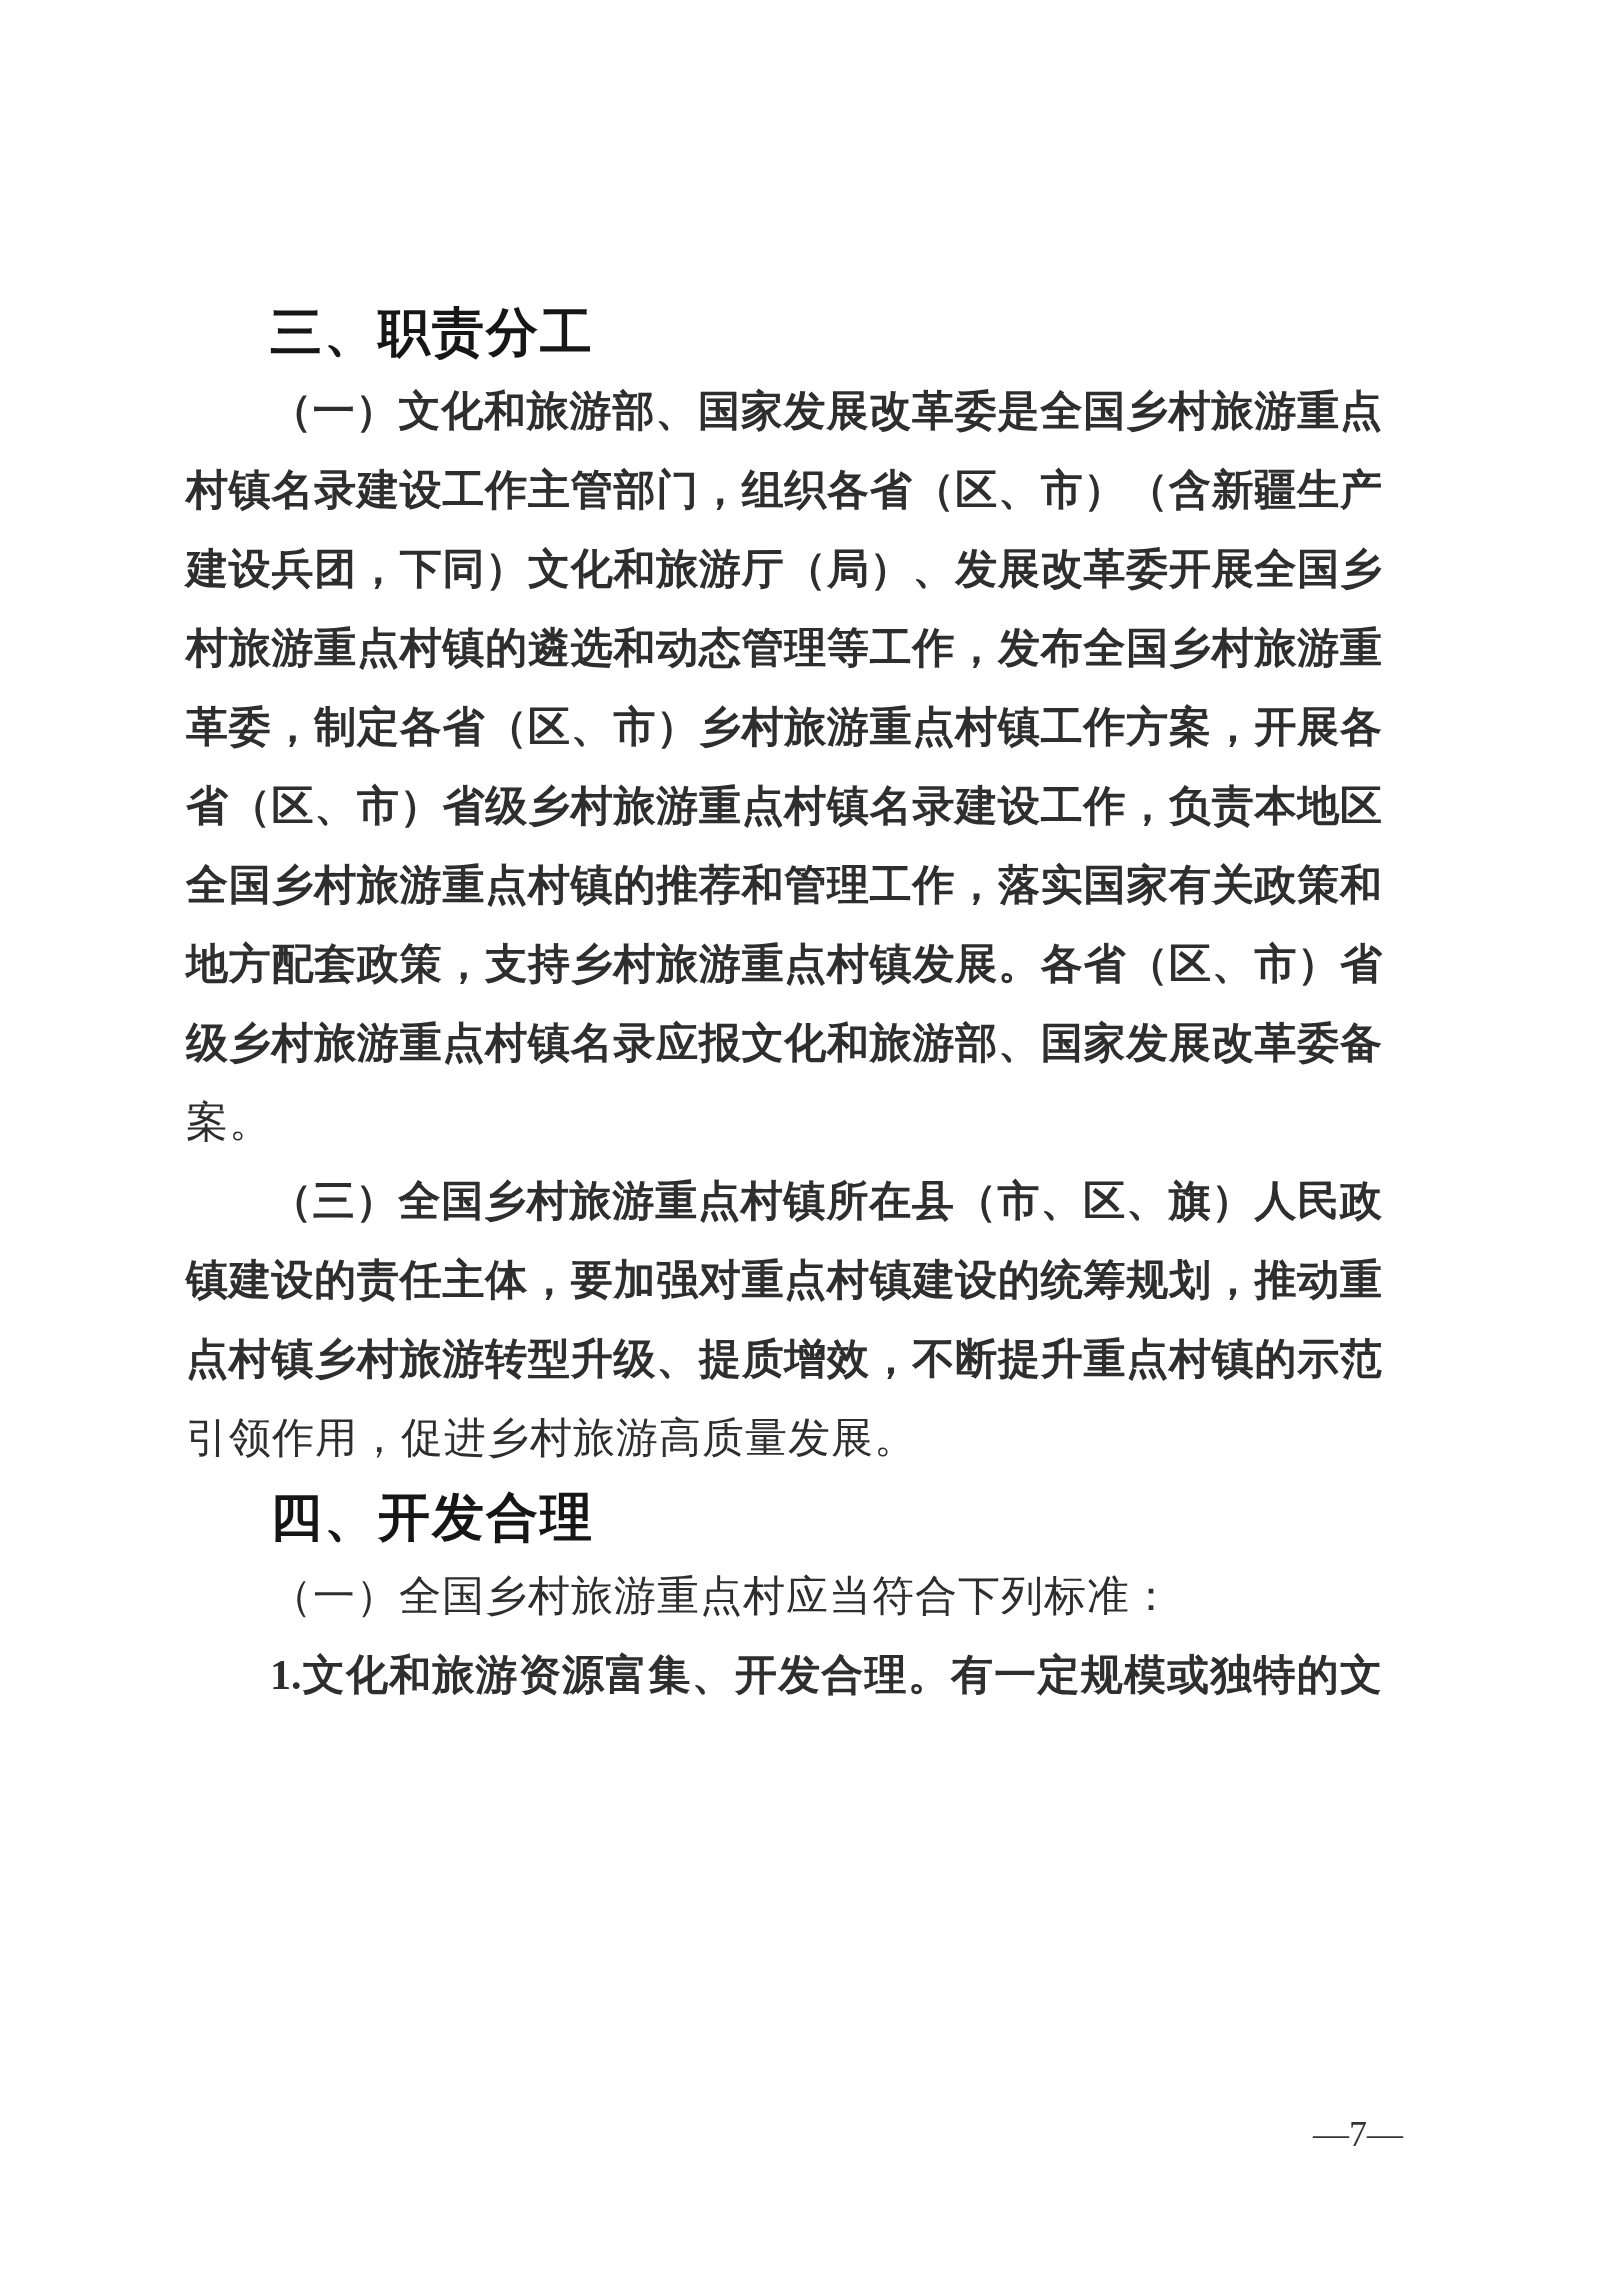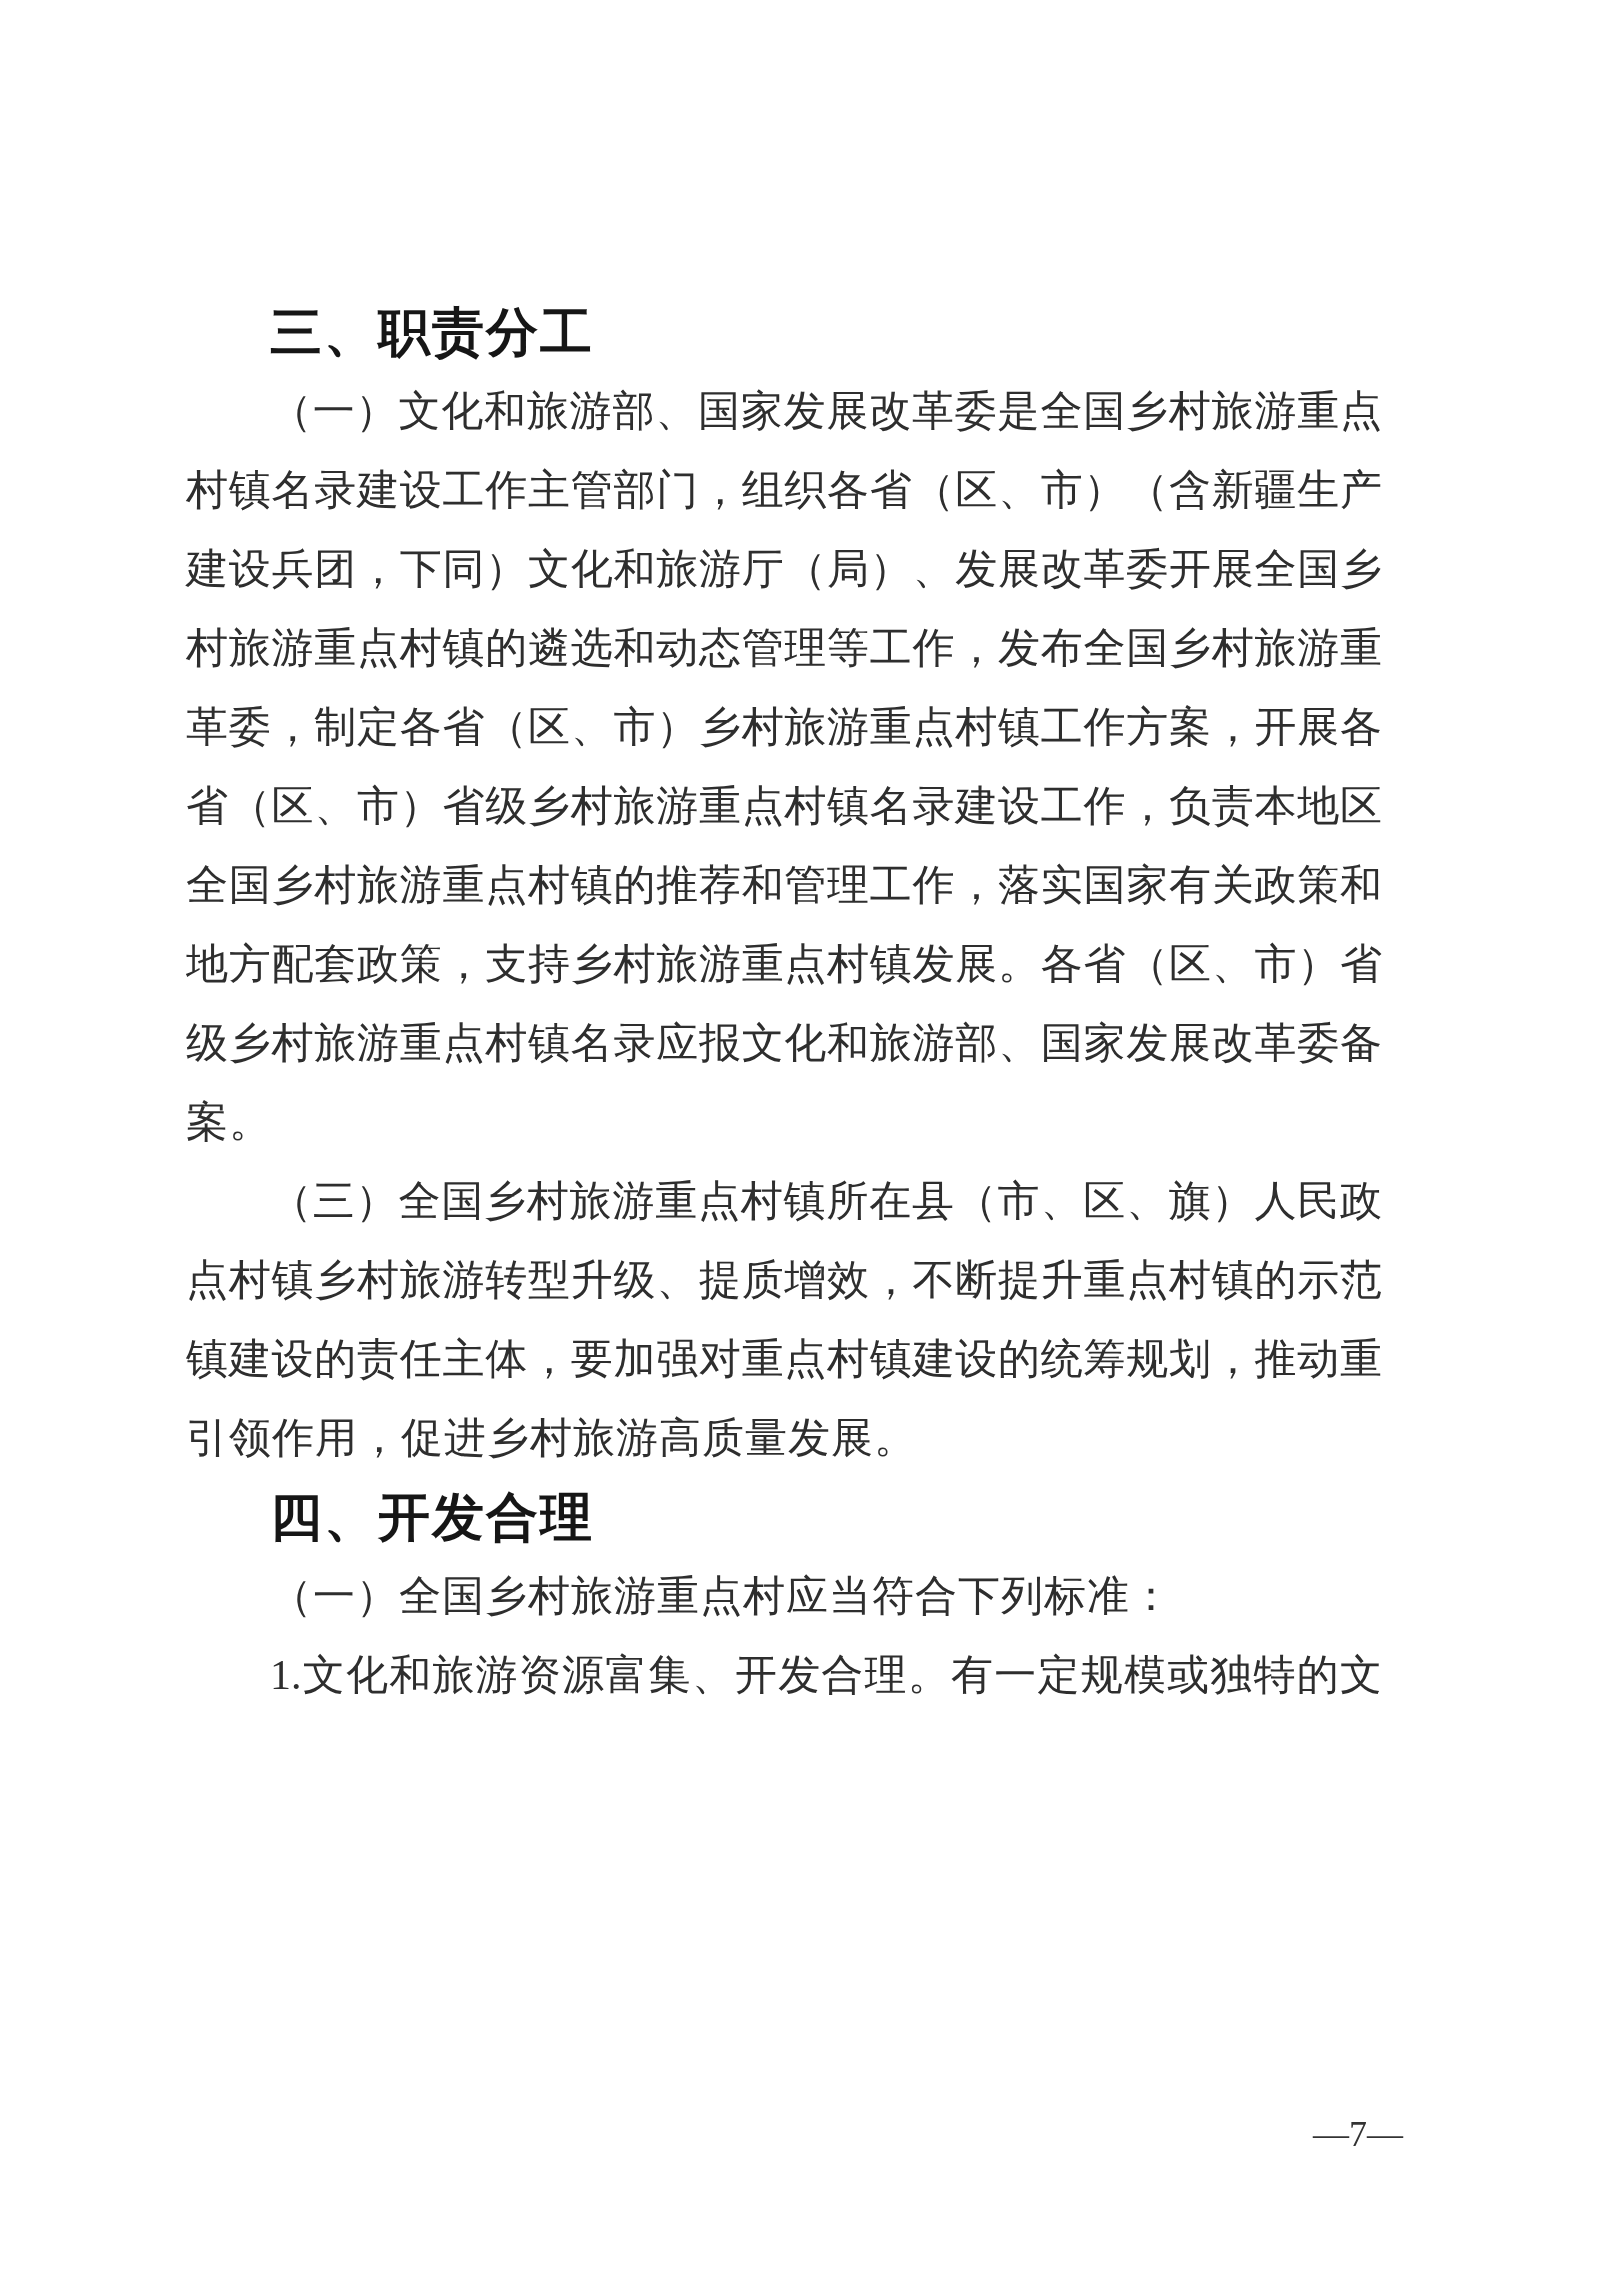--- a/index.html
+++ b/index.html
@@ -30,20 +30,21 @@
     font-size: 42px;
     color: #2e2e2e;
     letter-spacing: 1px;
     white-space: nowrap;
   }
   .line.full {
     white-space: normal;
     text-align: justify;
     text-align-last: justify;
     letter-spacing: 0;
+    font-weight: bold;
   }
   .line.indent {
     padding-left: 84px;
   }
   .line.heading {
     font-family: "Liberation Sans", "DejaVu Sans", sans-serif;
     font-weight: 700;
     font-size: 52px;
     color: #161616;
     letter-spacing: 2px;
@@ -74,22 +75,22 @@
     <div class="line full">村旅游重点村镇的遴选和动态管理等工作，发布全国乡村旅游重</div>
 
     <div class="line full">革委，制定各省（区、市）乡村旅游重点村镇工作方案，开展各</div>
     <div class="line full">省（区、市）省级乡村旅游重点村镇名录建设工作，负责本地区</div>
     <div class="line full">全国乡村旅游重点村镇的推荐和管理工作，落实国家有关政策和</div>
     <div class="line full">地方配套政策，支持乡村旅游重点村镇发展。各省（区、市）省</div>
     <div class="line full">级乡村旅游重点村镇名录应报文化和旅游部、国家发展改革委备</div>
     <div class="line">案。</div>
 
     <div class="line full indent">（三）全国乡村旅游重点村镇所在县（市、区、旗）人民政</div>
+    <div class="line full">镇建设的责任主体，要加强对重点村镇建设的统筹规划，推动重</div>
     <div class="line full">点村镇乡村旅游转型升级、提质增效，不断提升重点村镇的示范</div>
-    <div class="line full">镇建设的责任主体，要加强对重点村镇建设的统筹规划，推动重</div>
     <div class="line">引领作用，促进乡村旅游高质量发展。</div>
 
     <div class="line heading indent">四、开发合理</div>
 
     <div class="line indent">（一）全国乡村旅游重点村应当符合下列标准：</div>
 
     <div class="line full indent">1.文化和旅游资源富集、开发合理。有一定规模或独特的文</div>
 
   </div>
 

